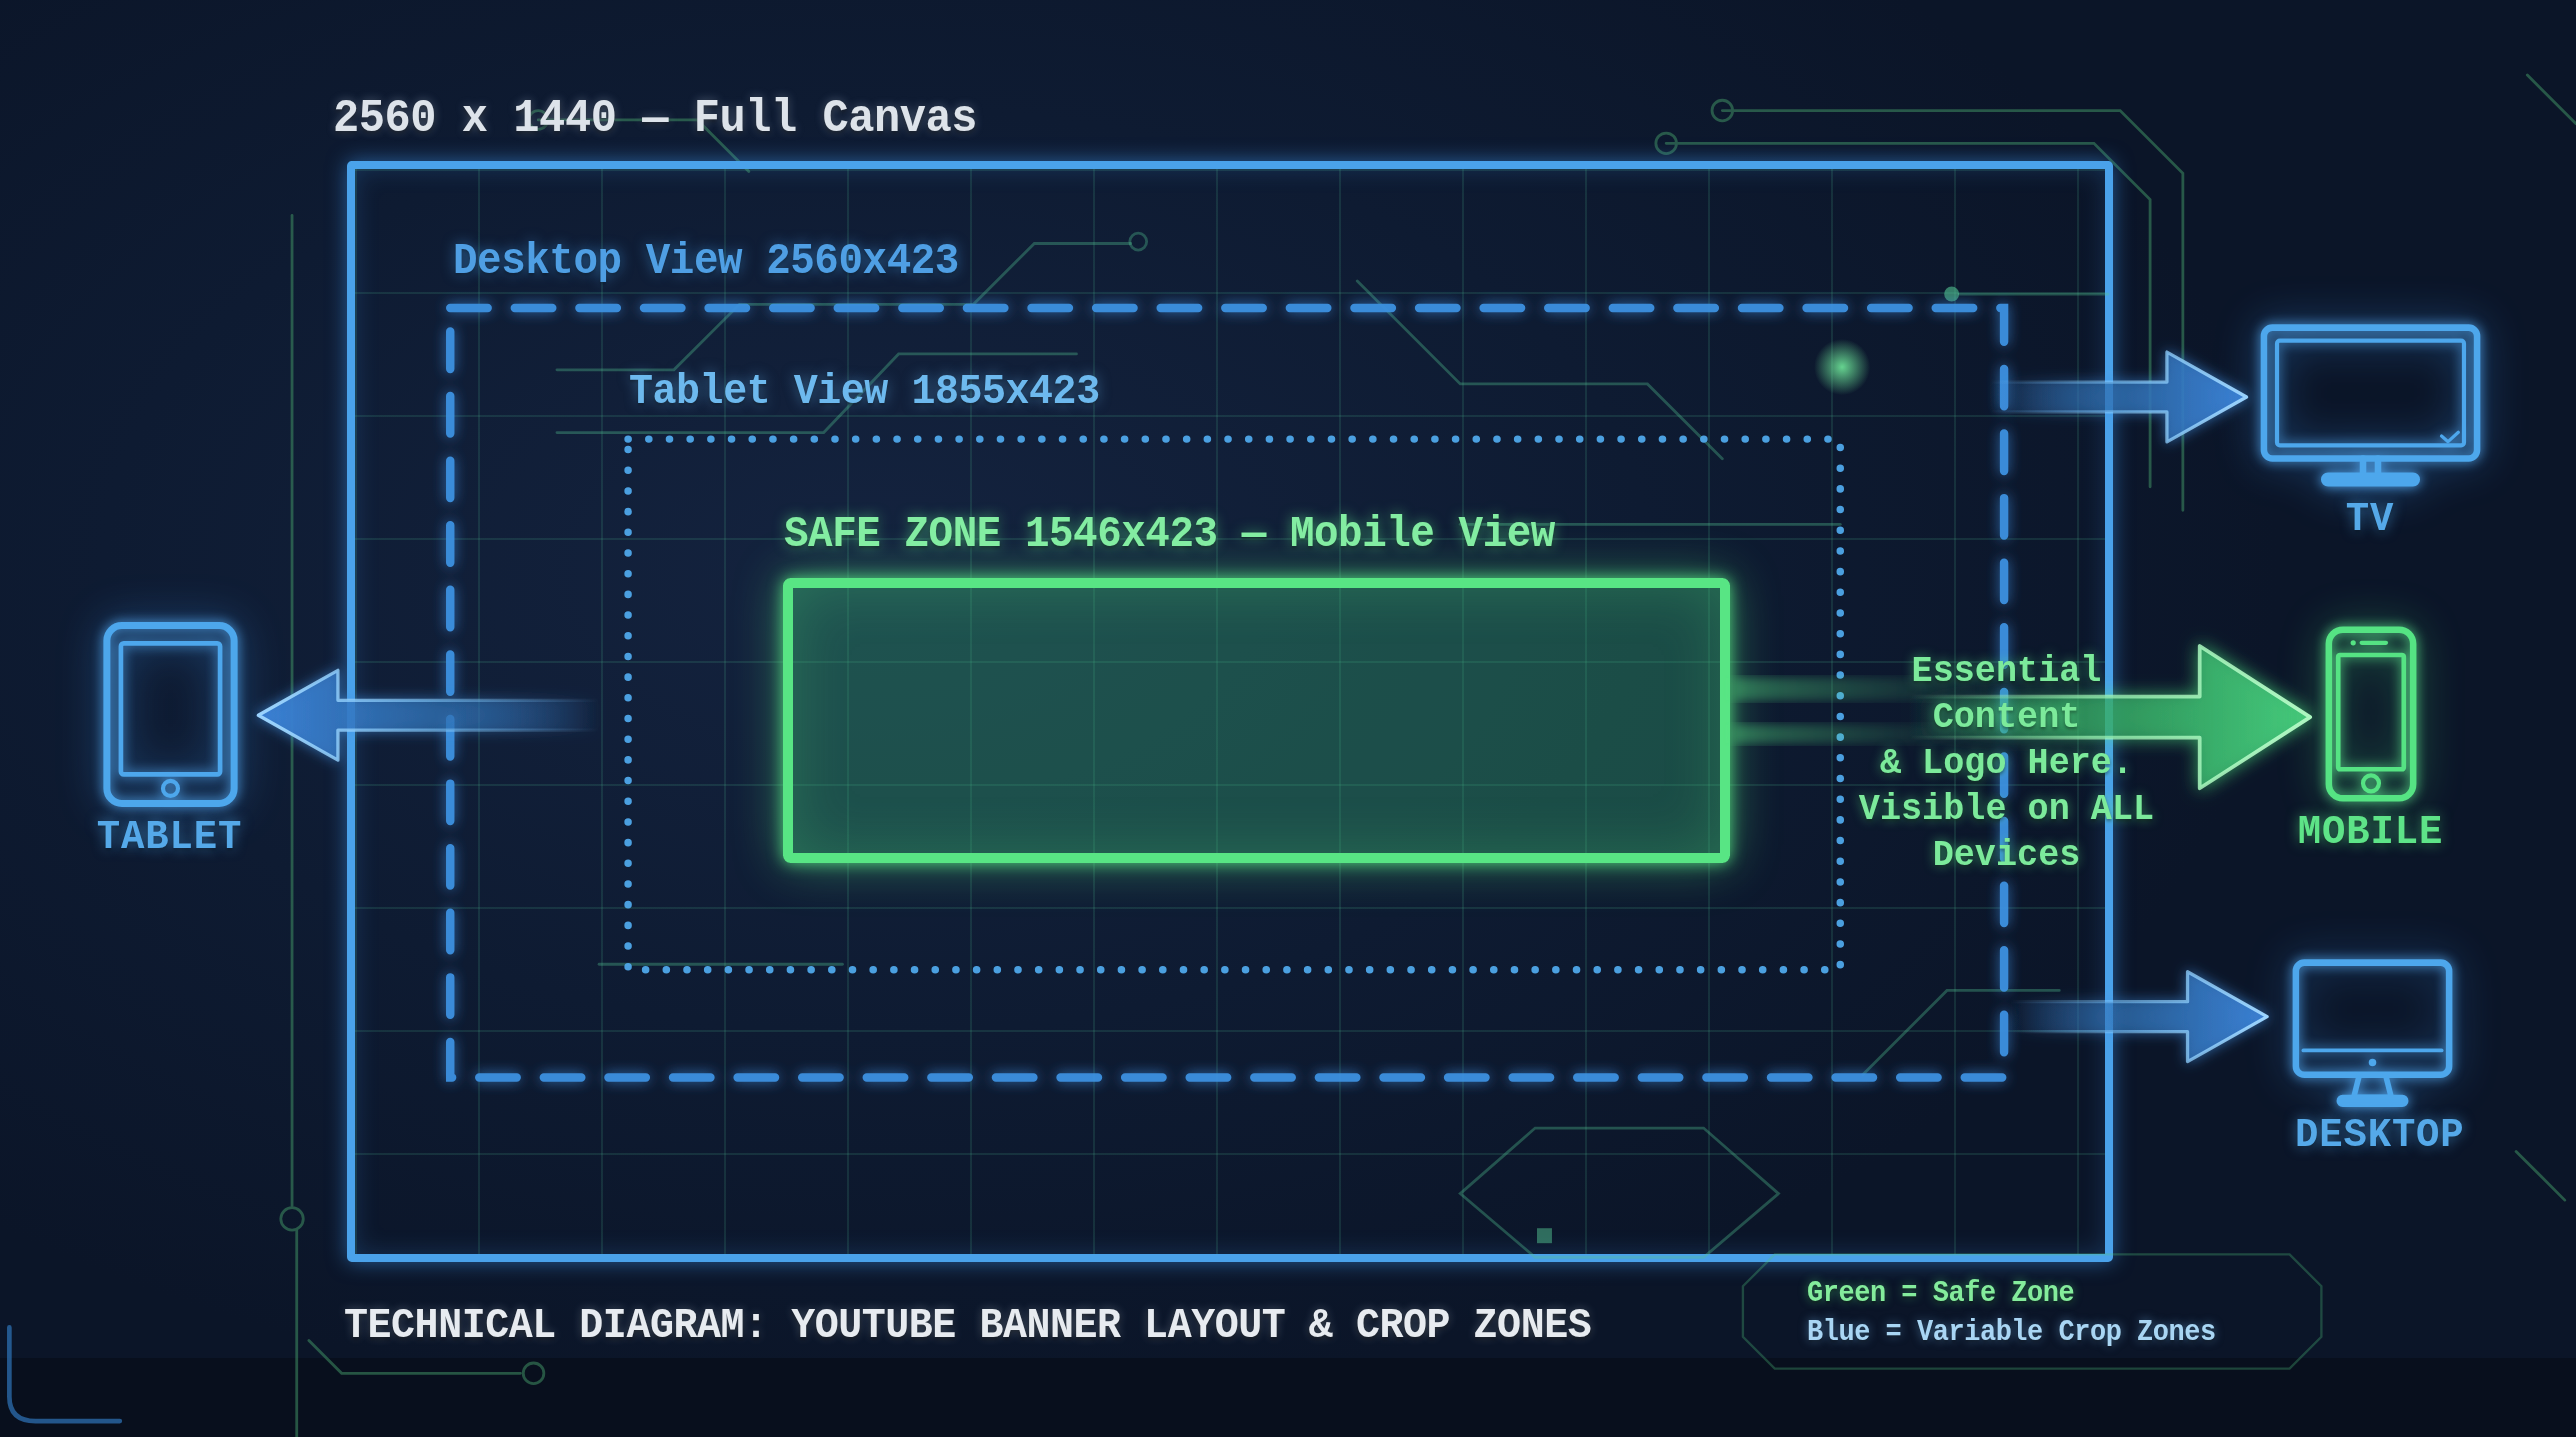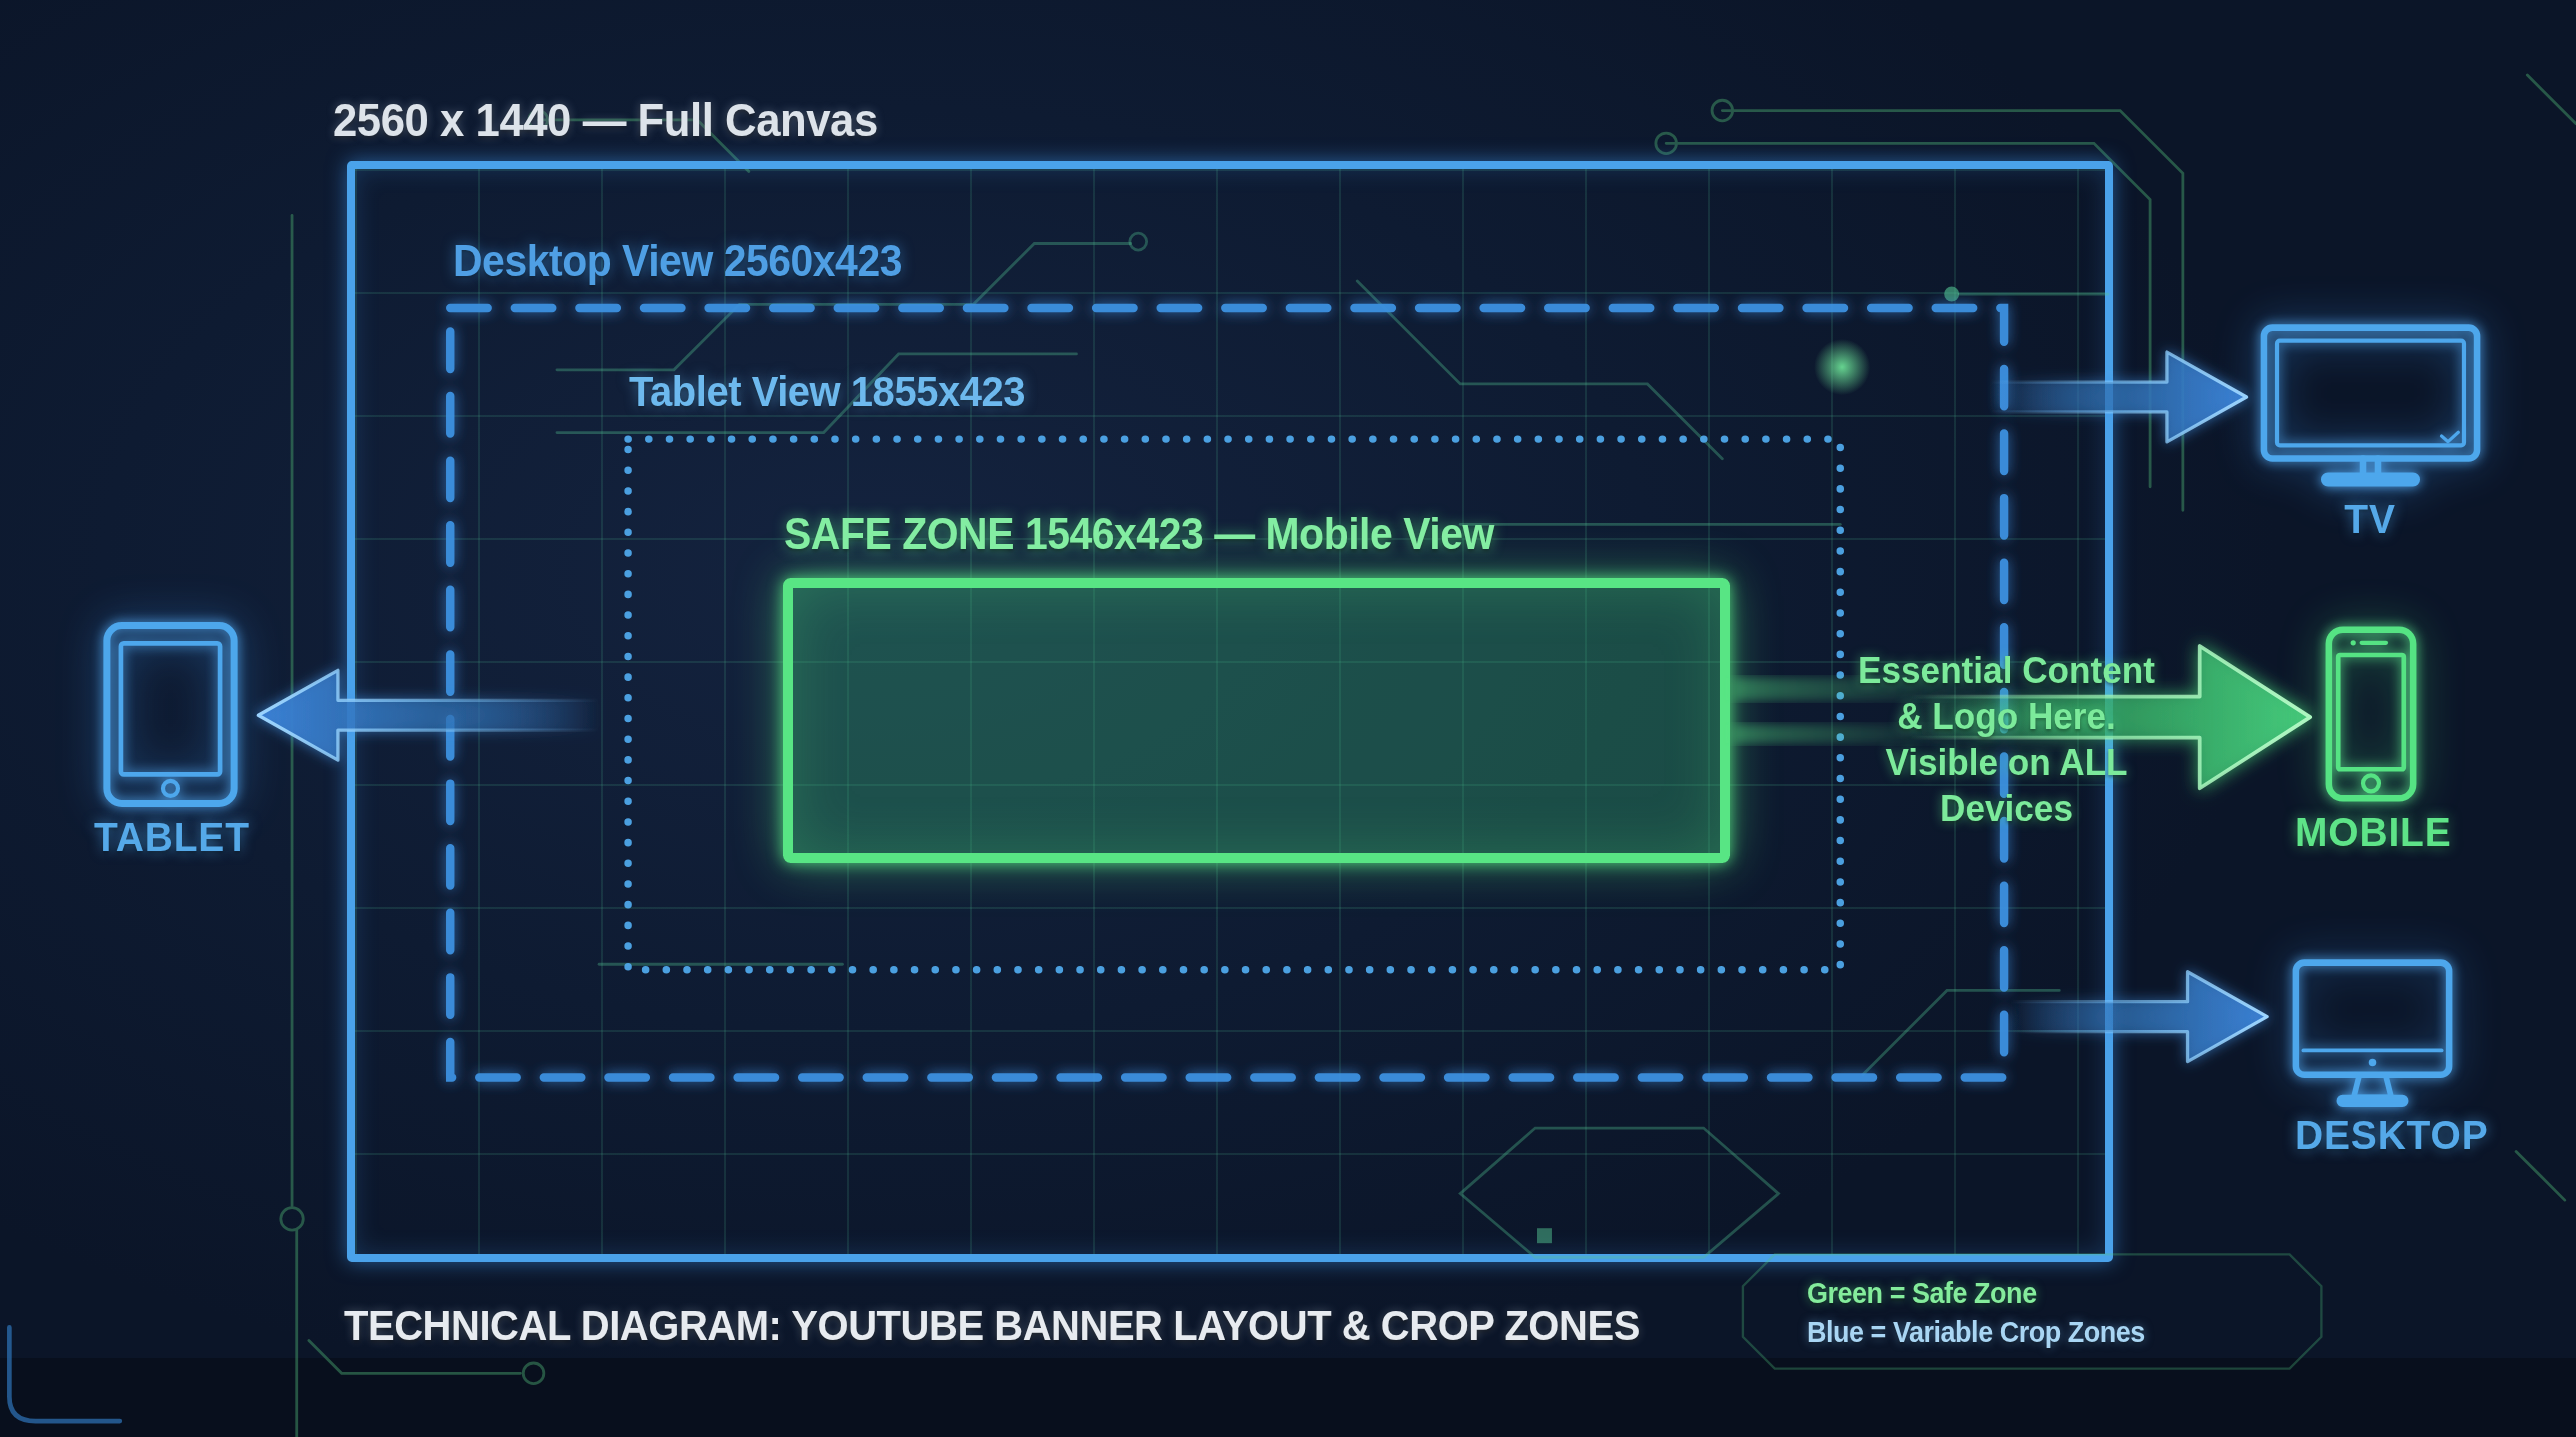--- a/index.html
+++ b/index.html
@@ -1,20 +1,20 @@
 <!DOCTYPE html>
 <html style="font-size:15px"><head>
 <meta charset="utf-8">
 <style>
   html,body{margin:0;padding:0;background:#080f1d;}
   body{width:2576px;height:1438px;overflow:hidden;position:relative;
        font-family:"Liberation Sans", sans-serif;}
   .stage{position:absolute;inset:0;width:2576px;height:1358px;
          background:
-           radial-gradient(1404px 842px at 34% 42%, #14233f 0%, #0e1b32 55%, #0b1528 100%);}
+           radial-gradient(1404px 842px at 34% 42%, #14233f 0%, #0e1b32 55%, #0b1528 100%); font-family: Liberation Mono, monospace;}
   .abs{position:absolute;}
   svg{display:block;}
   .overlay{position:absolute;inset:0;pointer-events:none;}
 
   
   .canvas-frame{position:absolute;left:347px;top:161px;width:1766px;height:1101px;
     border:8.4px solid #4aa2ea;border-radius:4.7px;box-sizing:border-box;
     box-shadow:0 0 20.6px rgba(64,152,238,.55), inset 0 0 24px rgba(64,152,238,.22);}
   .grid{position:absolute;inset:0;
     background-image:

